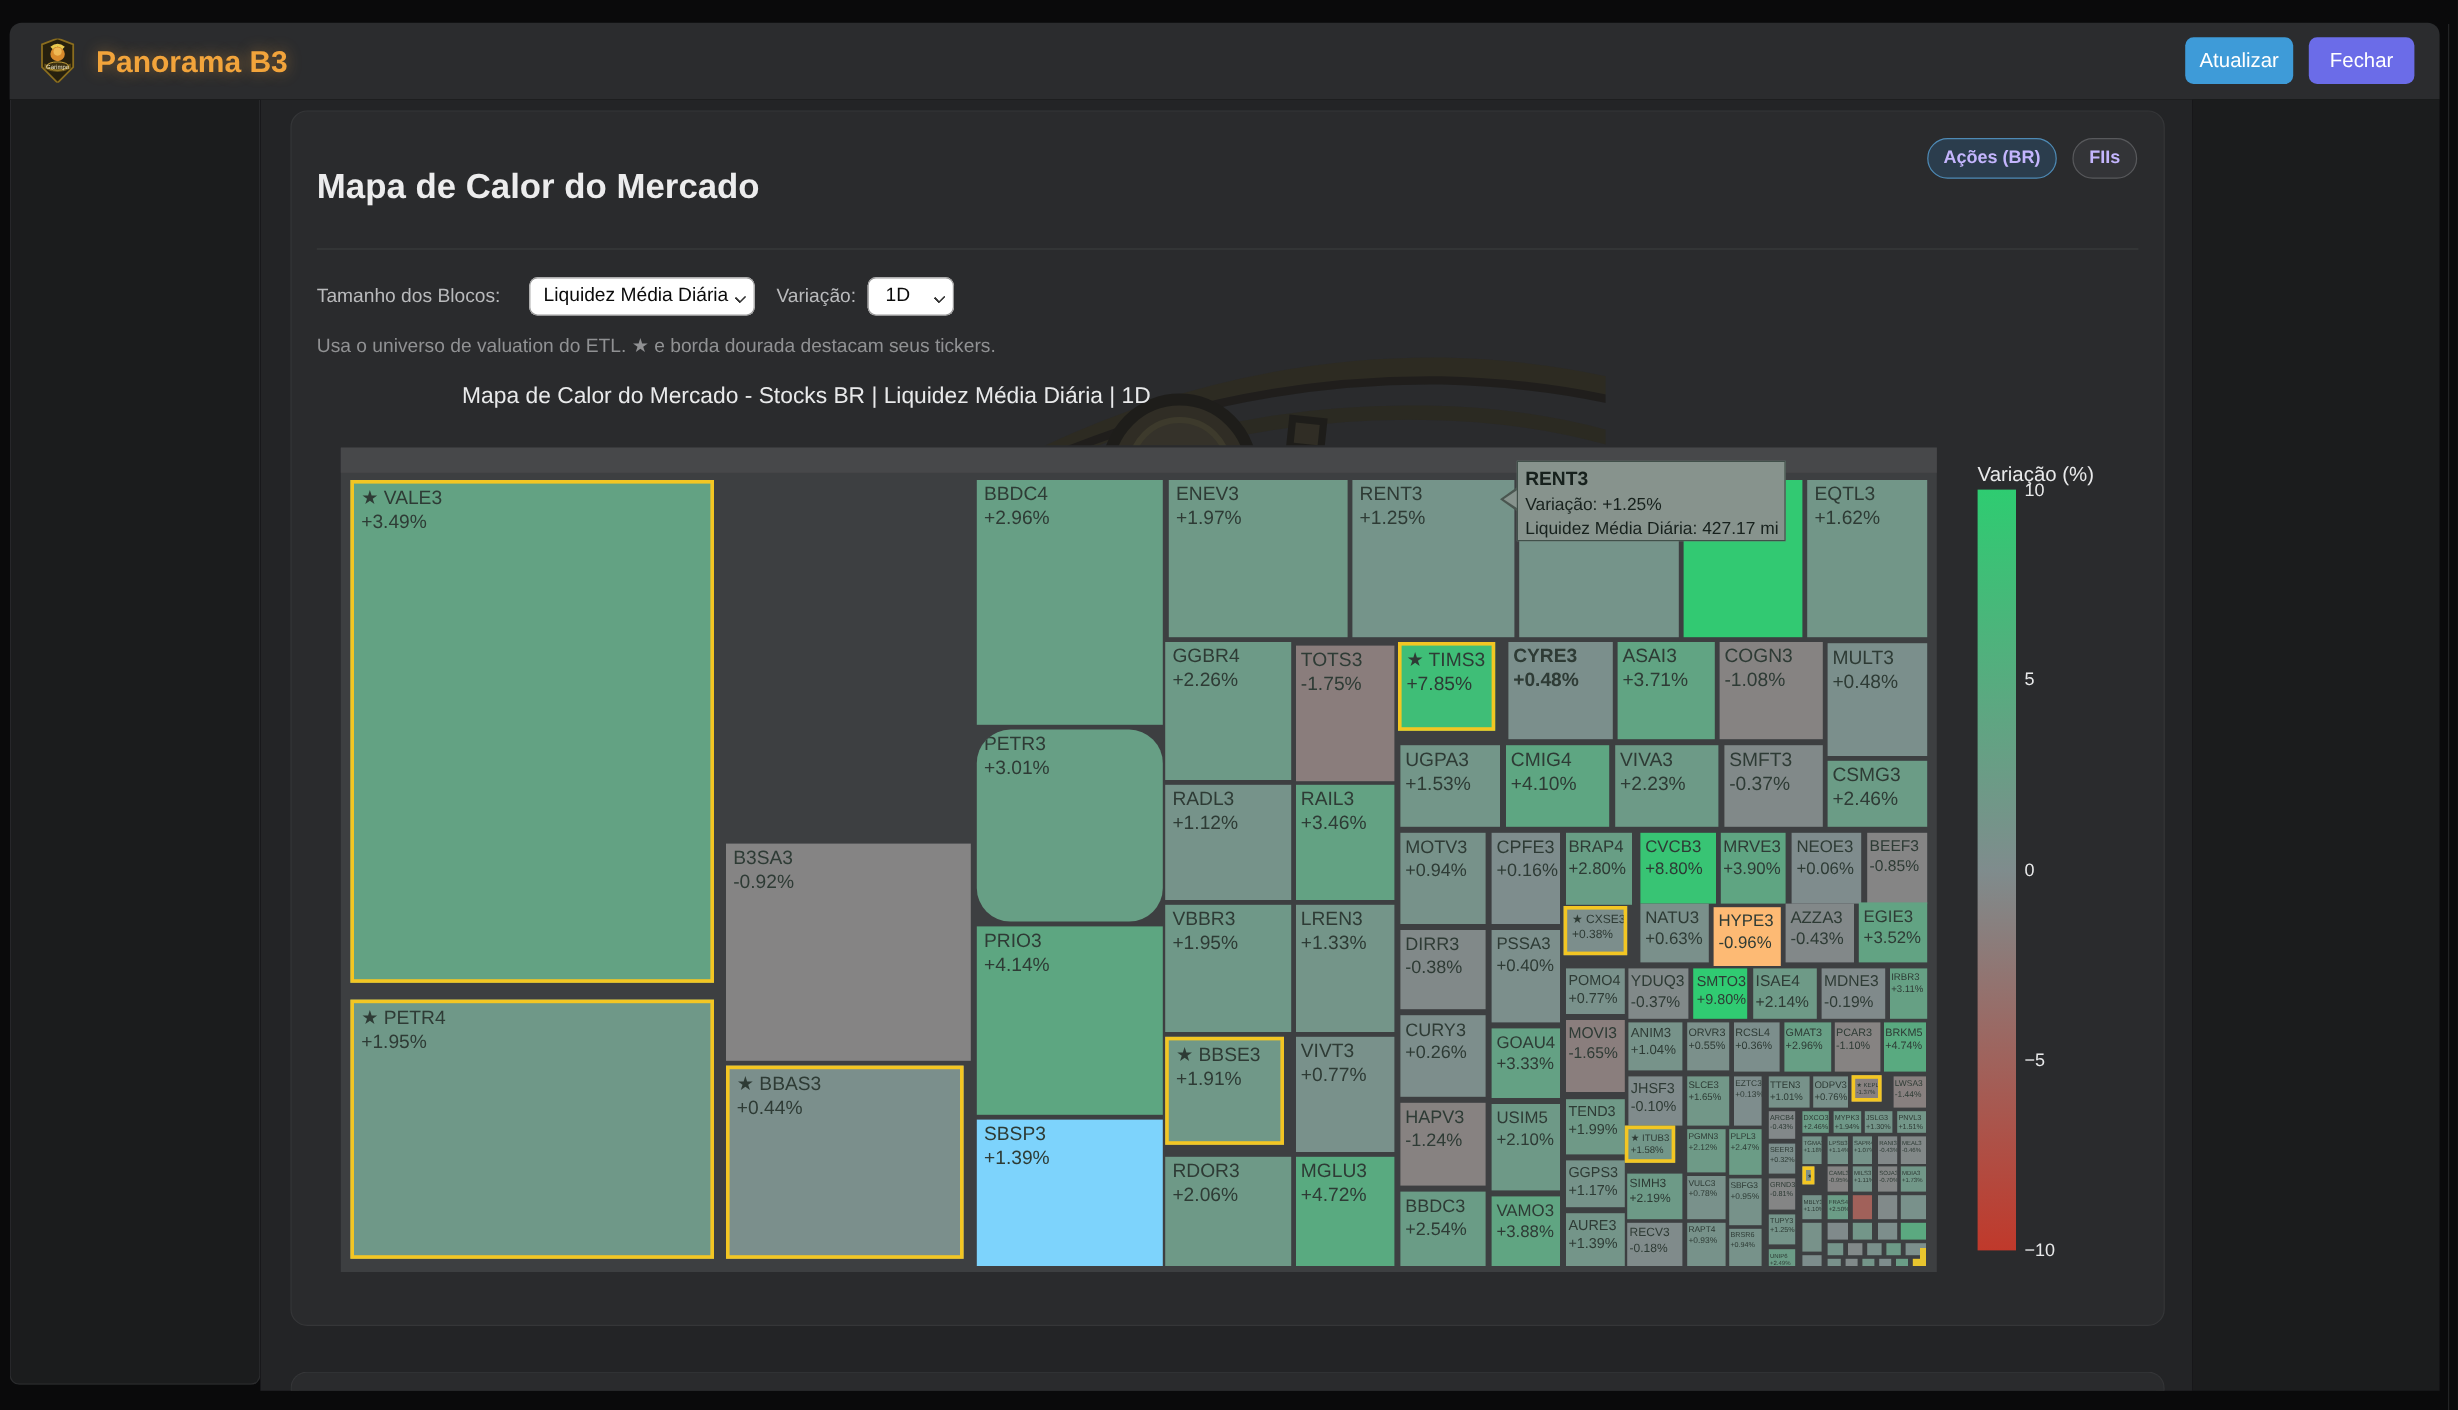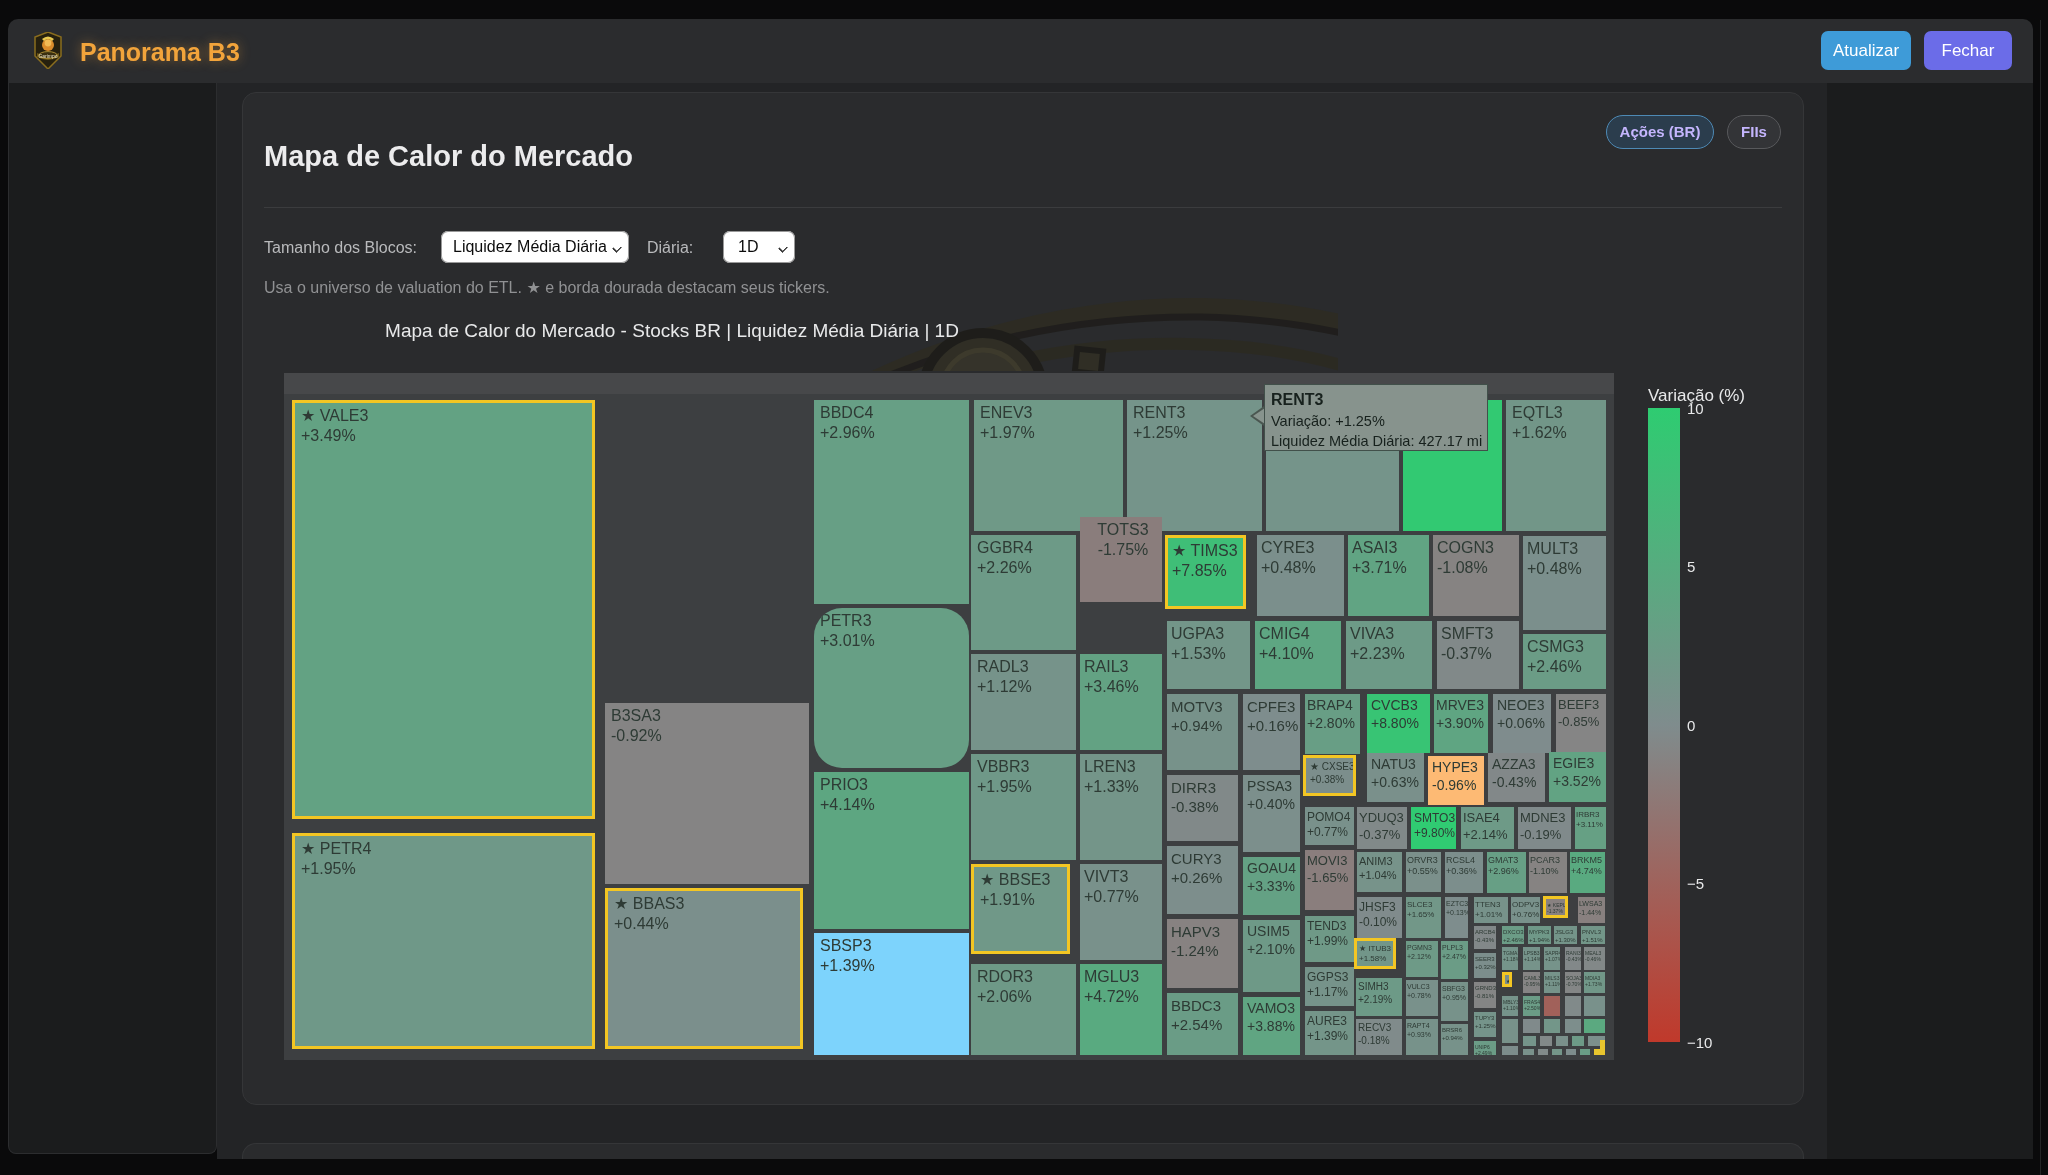--- a/index.html
+++ b/index.html
@@ -61,21 +61,21 @@
 <div class="btn" id="btn1">Atualizar</div>
 <div class="btn" id="btn2">Fechar</div>
 
 <div class="abs" id="h1">Mapa de Calor do Mercado</div>
 <div class="pill" id="pill1">Ações (BR)</div>
 <div class="pill" id="pill2">FIIs</div>
 <div class="abs" id="hr"></div>
 
 <div class="lbl" style="left:264px;top:239px;">Tamanho dos Blocos:</div>
 <div class="sel" style="left:441px;top:231px;width:188px;height:32px;padding-left:12px;">Liquidez Média Diária<span class="chev"></span></div>
-<div class="lbl" style="left:647px;top:239px;">Diária:</div>
+<div class="lbl" style="left:647px;top:239px;">Variação:</div>
 <div class="sel" style="left:723px;top:231px;width:72px;height:32px;padding-left:15px;">1D<span class="chev"></span></div>
 <div class="abs" id="note">Usa o universo de valuation do ETL. ★ e borda dourada destacam seus tickers.</div>
 <div class="abs" id="wm"><svg width="640" height="118" viewBox="0 0 640 118">
 <g opacity="0.55">
 <path d="M -30 150 Q 150 52 345 54 Q 530 58 680 150" stroke="#302c1b" stroke-width="18" fill="none"></path>
 <path d="M -22 146 Q 152 62 343 64 Q 520 68 662 146" stroke="#181510" stroke-width="7" fill="none"></path>
 <path d="M 30 150 Q 170 88 330 91 Q 470 93 580 150" stroke="#2d2a1a" stroke-width="12" fill="none"></path>
 <circle cx="125" cy="140" r="60" fill="#35311f" stroke="#15130c" stroke-width="10"></circle>
 <circle cx="125" cy="138" r="41" fill="#3e3a28" stroke="#4e482c" stroke-width="5"></circle>
 <rect x="218" y="97" width="26" height="23" fill="#35311f" stroke="#15130c" stroke-width="6" transform="rotate(6 231 108)"></rect>
@@ -116,21 +116,21 @@
       <div class="tl" style="font-size:16px;padding:3px 0 0 6px;">RENT3<br>+1.25%</div>
     </div>
 <div class="tile" style="left:982px;top:27px;width:133px;height:131px;background:#75948a;"></div>
 <div class="tile" style="left:1119px;top:27px;width:99px;height:131px;background:#32c972;"></div>
 <div class="tile" style="left:1222px;top:27px;width:100px;height:131px;background:#729688;">
       <div class="tl" style="font-size:16px;padding:3px 0 0 6px;">EQTL3<br>+1.62%</div>
     </div>
 <div class="tile" style="left:687px;top:162px;width:105px;height:115px;background:#6d9a87;">
       <div class="tl" style="font-size:16px;padding:3px 0 0 6px;">GGBR4<br>+2.26%</div>
     </div>
-<div class="tile" style="left:796px;top:144px;width:82px;height:85px;background:#8a7d7c;text-align:center;">
+<div class="tile" style="left:796px;top:165px;width:82px;height:113px;background:#8a7d7c;">
       <div class="tl" style="font-size:16px;padding:3px 0 0 4px;">TOTS3<br>-1.75%</div>
     </div>
 <div class="tile" style="left:687px;top:281px;width:105px;height:96px;background:#76938a;">
       <div class="tl" style="font-size:16px;padding:3px 0 0 6px;">RADL3<br>+1.12%</div>
     </div>
 <div class="tile" style="left:796px;top:281px;width:82px;height:96px;background:#63a283;">
       <div class="tl" style="font-size:16px;padding:3px 0 0 4px;">RAIL3<br>+3.46%</div>
     </div>
 <div class="tile" style="left:687px;top:381px;width:105px;height:106px;background:#6f9888;">
       <div class="tl" style="font-size:16px;padding:3px 0 0 6px;">VBBR3<br>+1.95%</div>
@@ -150,21 +150,21 @@
 <div class="tile" style="left:796px;top:591px;width:82px;height:91px;background:#59aa80;">
       <div class="tl" style="font-size:16px;padding:3px 0 0 4px;">MGLU3<br>+4.72%</div>
     </div>
 <div class="tile" style="left:881px;top:162px;width:81px;height:74px;background:#3fbe77;border:3px solid #f3c623;">
       <div class="tl" style="font-size:16px;padding:3px 0 0 4px;">★ TIMS3<br>+7.85%</div>
     </div>
 <div class="tile" style="left:883px;top:248px;width:83px;height:68px;background:#739689;">
       <div class="tl" style="font-size:16px;padding:3px 0 0 4px;">UGPA3<br>+1.53%</div>
     </div>
 <div class="tile" style="left:973px;top:162px;width:87px;height:81px;background:#7b8f8c;">
-      <div class="tl" style="font-size:16px;padding:3px 0 0 4px;">CYRE3<br>+0.48%</div>
+      <div class="tl" style="font-size:16px;padding:3px 0 0 4px;font-weight:bold;">CYRE3<br>+0.48%</div>
     </div>
 <div class="tile" style="left:971px;top:248px;width:86px;height:68px;background:#5ea682;">
       <div class="tl" style="font-size:16px;padding:3px 0 0 4px;">CMIG4<br>+4.10%</div>
     </div>
 <div class="tile" style="left:1064px;top:162px;width:81px;height:81px;background:#61a483;">
       <div class="tl" style="font-size:16px;padding:3px 0 0 4px;">ASAI3<br>+3.71%</div>
     </div>
 <div class="tile" style="left:1062px;top:248px;width:86px;height:68px;background:#6d9a87;">
       <div class="tl" style="font-size:16px;padding:3px 0 0 4px;">VIVA3<br>+2.23%</div>
     </div>

